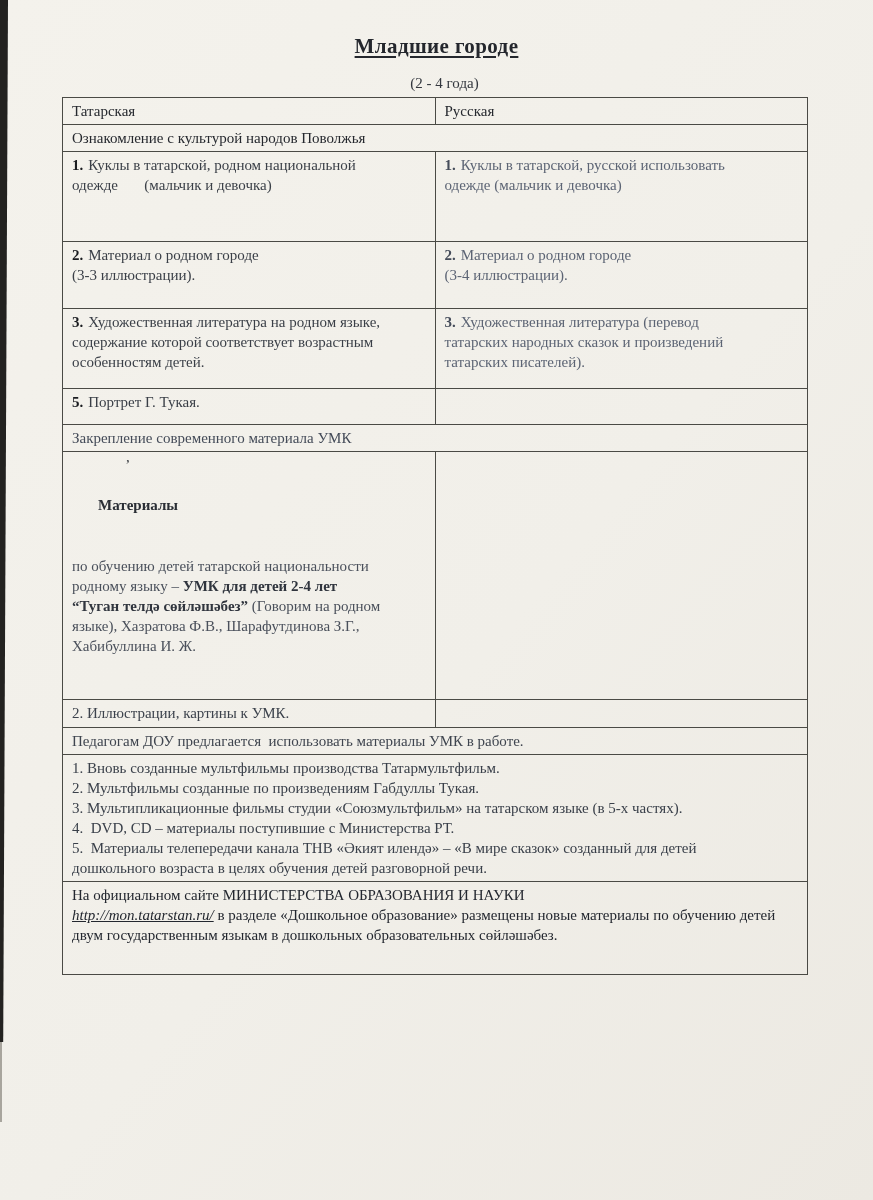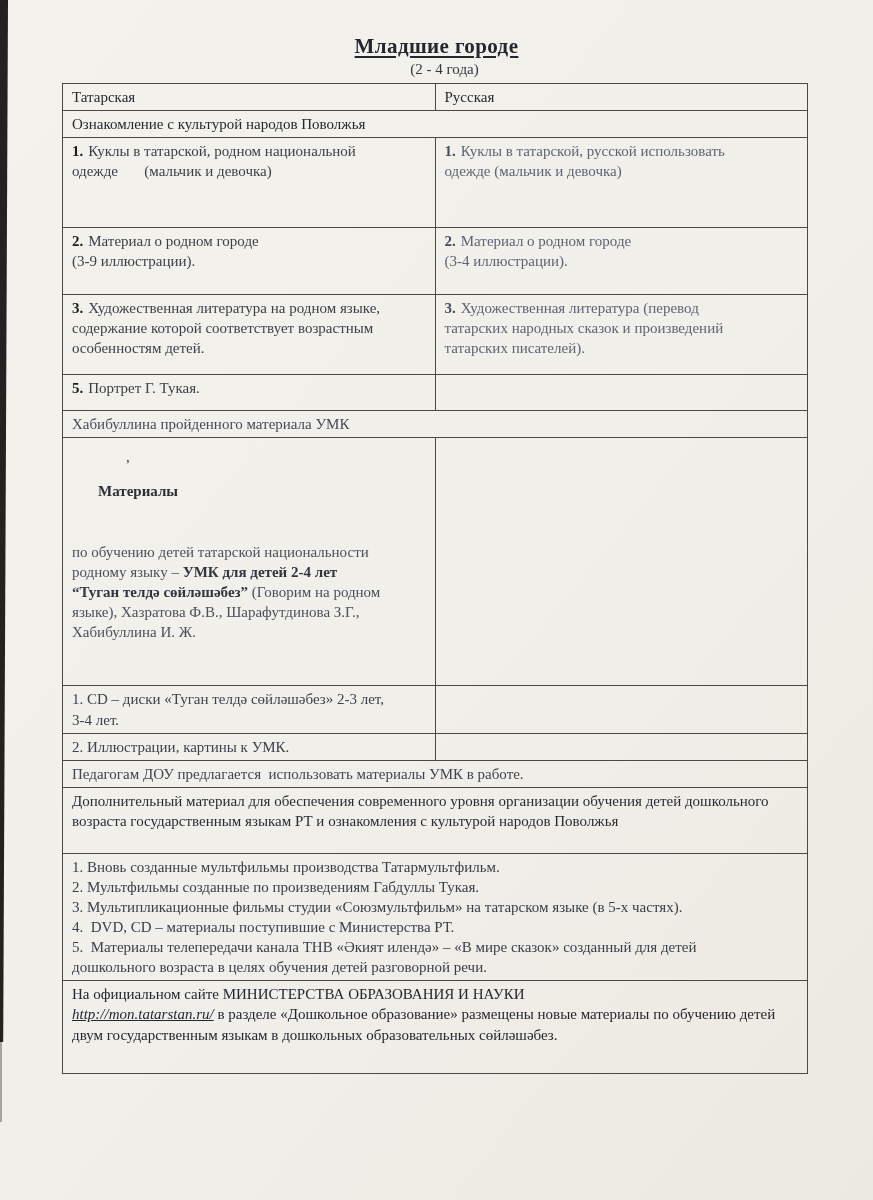--- a/index.html
+++ b/index.html
@@ -20,21 +20,21 @@
   .scan-edge-tail {
     position:absolute; left:0; top:1042px; width:2px; height:80px;
     background:#6b675f; opacity:.55;
   }
   .titleblock { text-align:center; padding-top:34px; }
   .title {
     display:inline-block; font-size:21px; font-weight:bold; color:#24272d;
     text-decoration:underline; text-decoration-thickness:2px; text-underline-offset:3px;
     letter-spacing:.4px;
   }
-  .subtitle { font-size:15px; color:#33373e; margin-top:2px;padding-left:16px; }
+  .subtitle { font-size:15px; color:#33373e; margin-top:16px;padding-left:16px; }
 
   table.doc {
     border-collapse:collapse; width:746px; margin:5px 0 0 62px; table-layout:fixed;
     background:transparent;
   }
   table.doc td, table.doc th {
     border:1px solid #4a4a45; vertical-align:top;
     font-size:15px; line-height:1.34; padding:3px 9px;
     white-space:pre-wrap; text-align:left; font-weight:normal;
   }
@@ -96,73 +96,65 @@
 
       <tr style="height:90px">
         <td class="cell-left"><span class="num">1.</span><span class="txt">Куклы в татарской, родном национальной
 одежде       (мальчик и девочка)</span></td>
         <td class="cell-right"><span class="num">1.</span><span class="txt">Куклы в татарской, русской использовать
 одежде (мальчик и девочка)</span></td>
       </tr>
 
       <tr style="height:67px">
         <td class="cell-left"><span class="num">2.</span><span class="txt">Материал о родном городе
-(3-9 иллюстрации).</span></td>
+(3-3 иллюстрации).</span></td>
         <td class="cell-right"><span class="num">2.</span><span class="txt">Материал о родном городе
 (3-4 иллюстрации).</span></td>
       </tr>
 
       <tr style="height:80px">
         <td class="cell-left"><span class="num">3.</span><span class="txt">Художественная литература на родном языке,
 содержание которой соответствует возрастным
 особенностям детей.</span></td>
         <td class="cell-right"><span class="num">3.</span><span class="txt">Художественная литература (перевод
 татарских народных сказок и произведений
 татарских писателей).</span></td>
       </tr>
 
 
       <tr style="height:36px">
         <td class="cell-left"><span class="num">5.</span><span class="txt">Портрет Г. Тукая.</span></td>
         <td class="cell-right"><span class="txt"></span></td>
       </tr>
 
       <tr style="height:24px">
-        <td class="section section2" colspan="2">Хабибуллина пройденного материала УМК</td>
+        <td class="section section2" colspan="2">Закрепление современного материала УМК</td>
       </tr>
 
       <tr style="height:114px">
         <td class="cell-left materials">
           <div class="materials-heading">Материалы</div>
           <div class="materials-body"><span class="m-normal">по обучению детей татарской национальности
 родному языку – </span><span class="m-bold">УМК для детей 2-4 лет
 “Туган телдә сөйләшәбез”</span><span class="m-normal"> (Говорим на родном
 языке), Хазратова Ф.В., Шарафутдинова З.Г.,
 Хабибуллина И. Ж.</span></div>
         </td>
         <td class="cell-right"></td>
       </tr>
 
-      <tr style="height:36px">
-        <td class="umk-cell">1. CD – диски «Туган телдә сөйләшәбез» 2-3 лет,
-3-4 лет.</td>
-        <td></td>
-      </tr>
       <tr style="height:20px">
         <td class="umk-cell">2. Иллюстрации, картины к УМК.</td>
         <td></td>
       </tr>
 
       <tr style="height:22px">
         <td class="note" colspan="2">Педагогам ДОУ предлагается  использовать материалы УМК в работе.</td>
       </tr>
 
-      <tr style="height:66px">
-        <td class="addtitle" colspan="2">Дополнительный материал для обеспечения современного уровня организации обучения детей дошкольного возраста государственным языкам РТ и ознакомления с культурой народов Поволжья</td>
-      </tr>
 
       <tr style="height:120px">
         <td class="addlist" colspan="2">1. Вновь созданные мультфильмы производства Татармультфильм.
 2. Мультфильмы созданные по произведениям Габдуллы Тукая.
 3. Мультипликационные фильмы студии «Союзмультфильм» на татарском языке (в 5-х частях).
 4.  DVD, CD – материалы поступившие с Министерства РТ.
 5.  Материалы телепередачи канала ТНВ «Әкият илендә» – «В мире сказок» созданный для детей
 дошкольного возраста в целях обучения детей разговорной речи.</td>
       </tr>
 

